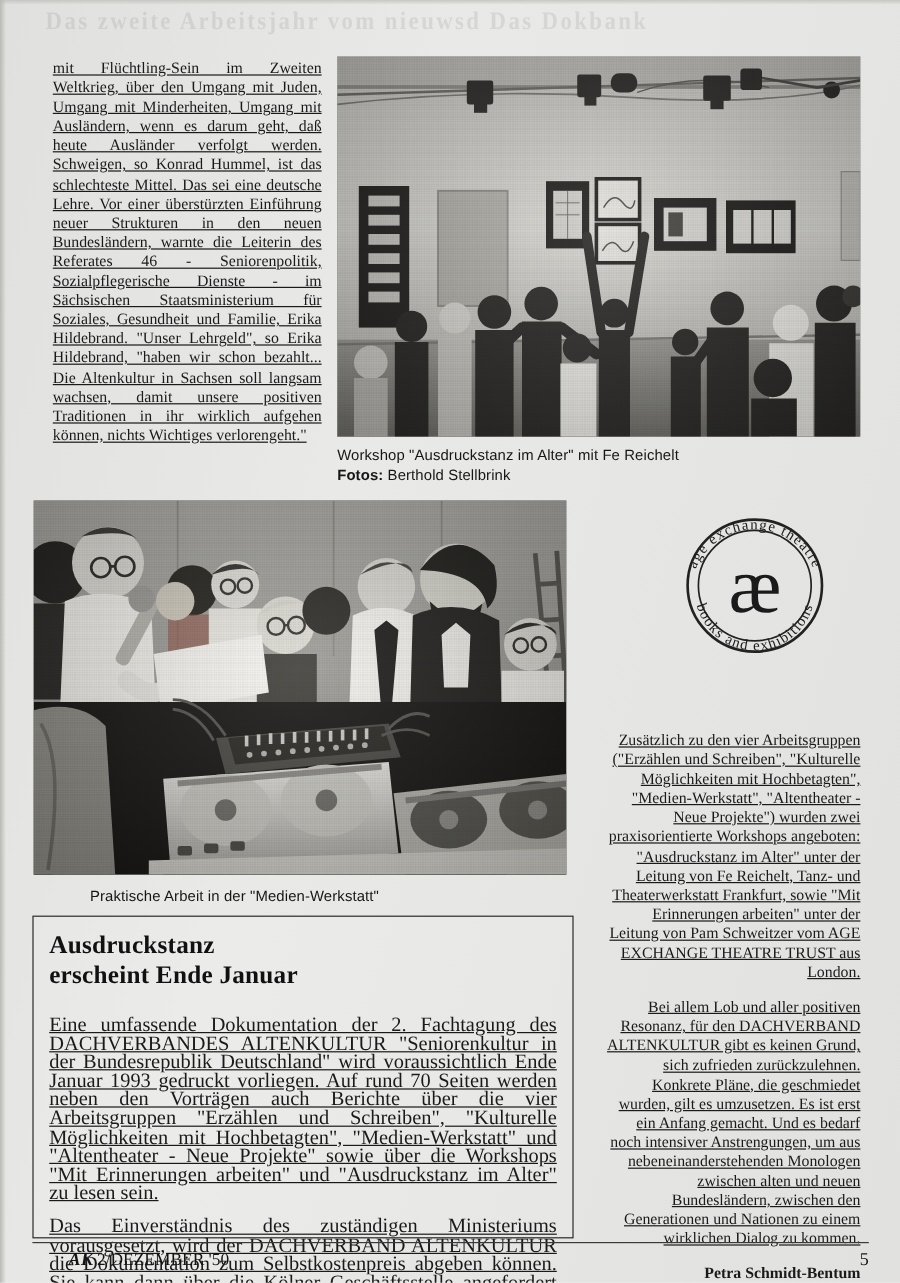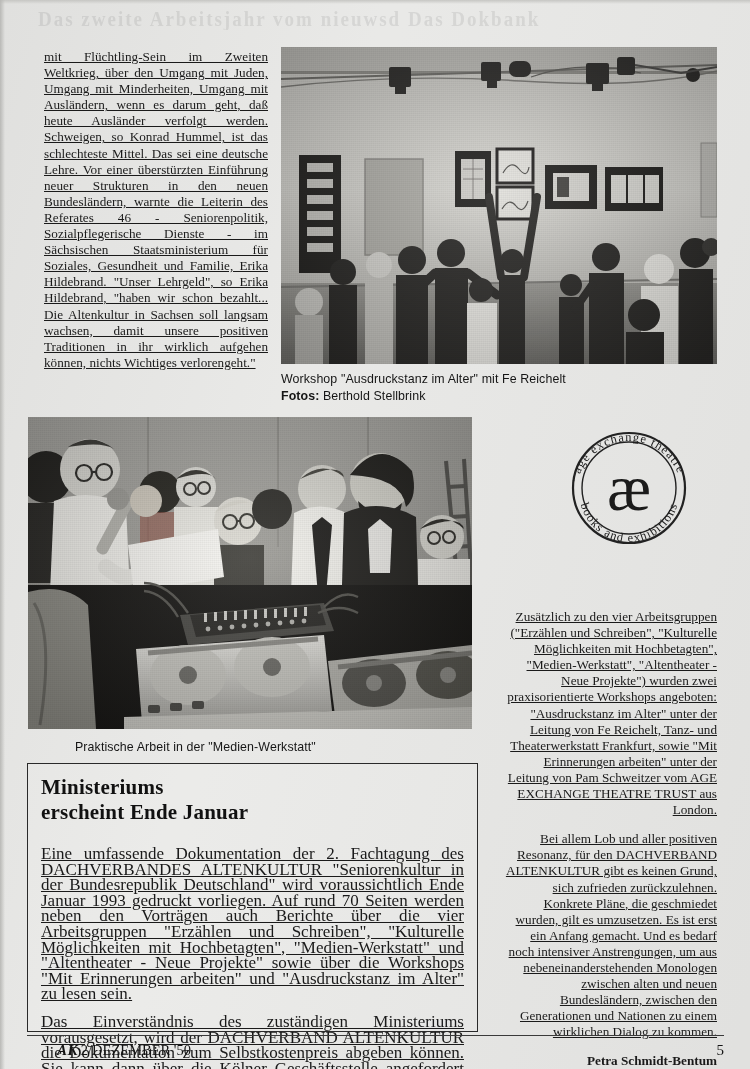--- a/index.html
+++ b/index.html
@@ -439,21 +439,21 @@
   </div>
 
   <div id="col-right">
     <p class="col-serif just">Zusätzlich zu den vier Arbeitsgruppen ("Erzählen und Schreiben", "Kulturelle Möglichkeiten mit Hochbetagten", "Medien-Werkstatt", "Altentheater - Neue Projekte") wurden zwei praxisorientierte Workshops angeboten: "Ausdruckstanz im Alter" unter der Leitung von Fe Reichelt, Tanz- und Theaterwerkstatt Frankfurt, sowie "Mit Erinnerungen arbeiten" unter der Leitung von Pam Schweitzer vom AGE EXCHANGE THEATRE TRUST aus London.</p>
     <p class="col-serif just">Bei allem Lob und aller positiven Resonanz, für den DACHVERBAND ALTENKULTUR gibt es keinen Grund, sich zufrieden zurückzulehnen. Konkrete Pläne, die geschmiedet wurden, gilt es umzusetzen. Es ist erst ein Anfang gemacht. Und es bedarf noch intensiver Anstrengungen, um aus nebeneinanderstehenden Monologen zwischen alten und neuen Bundesländern, zwischen den Generationen und Nationen zu einem wirklichen Dialog zu kommen.</p>
     <p class="col-serif" style="font-weight:700;margin-top:4px;">Petra Schmidt-Bentum</p>
   </div>
 
   <div id="doc-box">
     <div class="inner">
-      <div class="doc-title">Ministeriums</div>
+      <div class="doc-title">Ausdruckstanz</div>
       <div class="doc-title">erscheint Ende Januar</div>
       <div class="doc-body">
         <p class="just">Eine umfassende Dokumentation der 2. Fachtagung des DACHVERBANDES ALTENKULTUR "Seniorenkultur in der Bundesrepublik Deutschland" wird voraussichtlich Ende Januar 1993 gedruckt vorliegen. Auf rund 70 Seiten werden neben den Vorträgen auch Berichte über die vier Arbeitsgruppen "Erzählen und Schreiben", "Kulturelle Möglichkeiten mit Hochbetagten", "Medien-Werkstatt" und "Altentheater - Neue Projekte" sowie über die Workshops "Mit Erinnerungen arbeiten" und "Ausdruckstanz im Alter" zu lesen sein.</p>
         <p class="just">Das Einverständnis des zuständigen Ministeriums vorausgesetzt, wird der DACHVERBAND ALTENKULTUR die Dokumentation zum Selbstkostenpreis abgeben können. Sie kann dann über die Kölner Geschäftsstelle angefordert werden.</p>
       </div>
     </div>
   </div>
 
   <div id="footer-rule"></div>
   <div id="footer">

